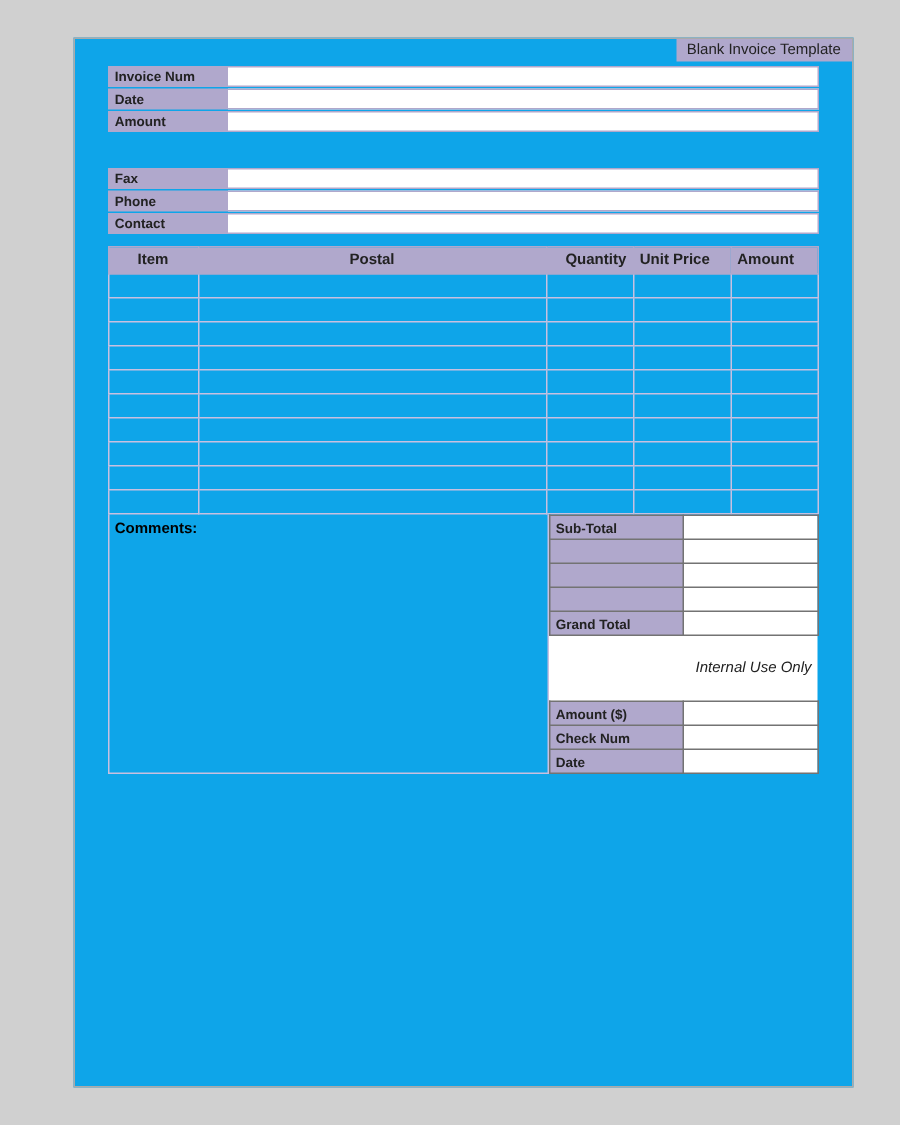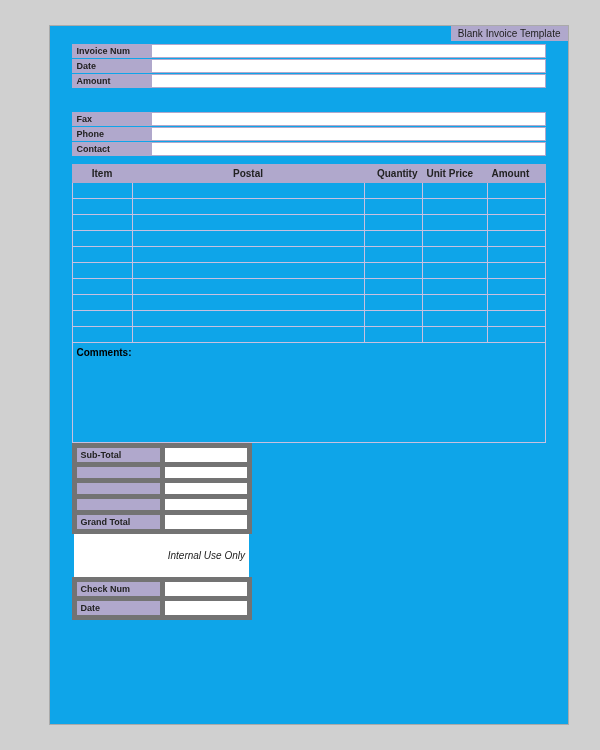--- a/index.html
+++ b/index.html
@@ -91,42 +91,41 @@
     .items-table .col-item { width: 60px; }
     .items-table .col-details { width: auto; }
     .items-table .col-qty { width: 58px; text-align: right; }
     .items-table .col-unitprice { width: 65px; text-align: left; }
     .items-table .col-amount { width: 58px; text-align: left; }
 
     
     .bottom-section {
       display: flex;
       margin-top: 0;
-      flex-direction: column;
     }
     .comments-area {
       flex: 1;
       border: 1px solid #c8c0e0;
       border-top: none;
       padding: 4px;
       min-height: 100px;
       font-size: 10px;
       font-weight: bold;
       vertical-align: top;
     }
     .totals-area {
       width: 180px;
       border-left: none;
     }
     .totals-table {
       width: 100%;
       border-collapse: collapse;
     }
     .totals-table td {
-      border: 5px solid #737373;
+      border: 1px solid #737373;
       padding: 2px 4px;
       height: 16px;
     }
     .totals-table .label-cell {
       background: #b0a8cc;
       color: #222;
       font-weight: bold;
       font-size: 9px;
       width: 90px;
     }
@@ -300,20 +299,24 @@
             <td class="value-cell"></td>
           </tr>
           <tr>
             <td class="label-cell grand-total-label">Grand Total</td>
             <td class="value-cell"></td>
           </tr>
           <tr class="internal-use-row">
             <td colspan="2">Internal Use Only</td>
           </tr>
           <tr>
+            <td class="label-cell">Amount ($)</td>
+            <td class="value-cell"></td>
+          </tr>
+          <tr>
             <td class="label-cell">Check Num</td>
             <td class="value-cell"></td>
           </tr>
           <tr>
             <td class="label-cell">Date</td>
             <td class="value-cell"></td>
           </tr>
         </tbody>
       </table>
     </div>

